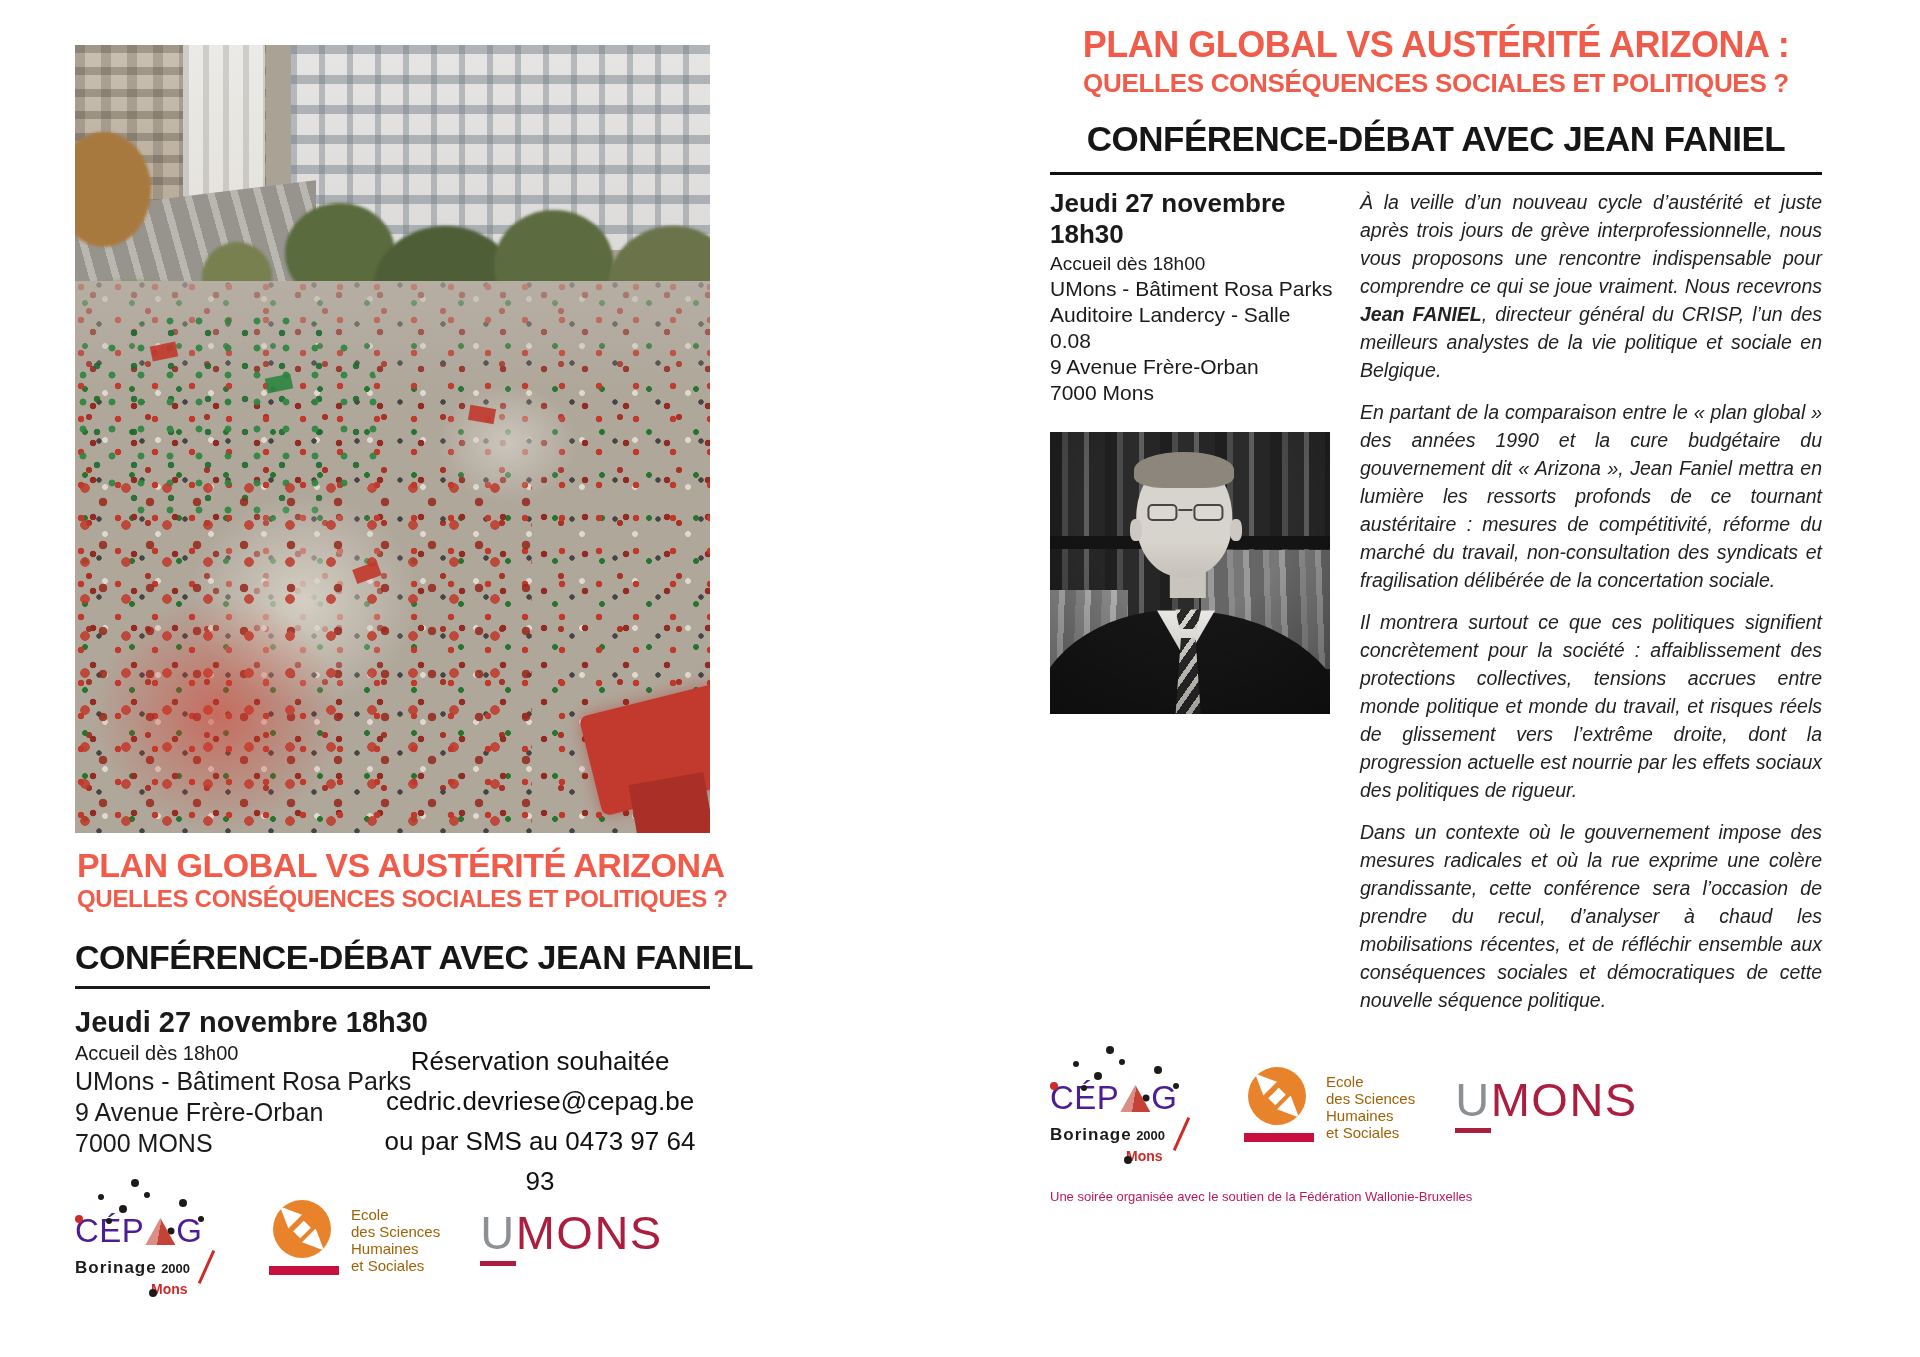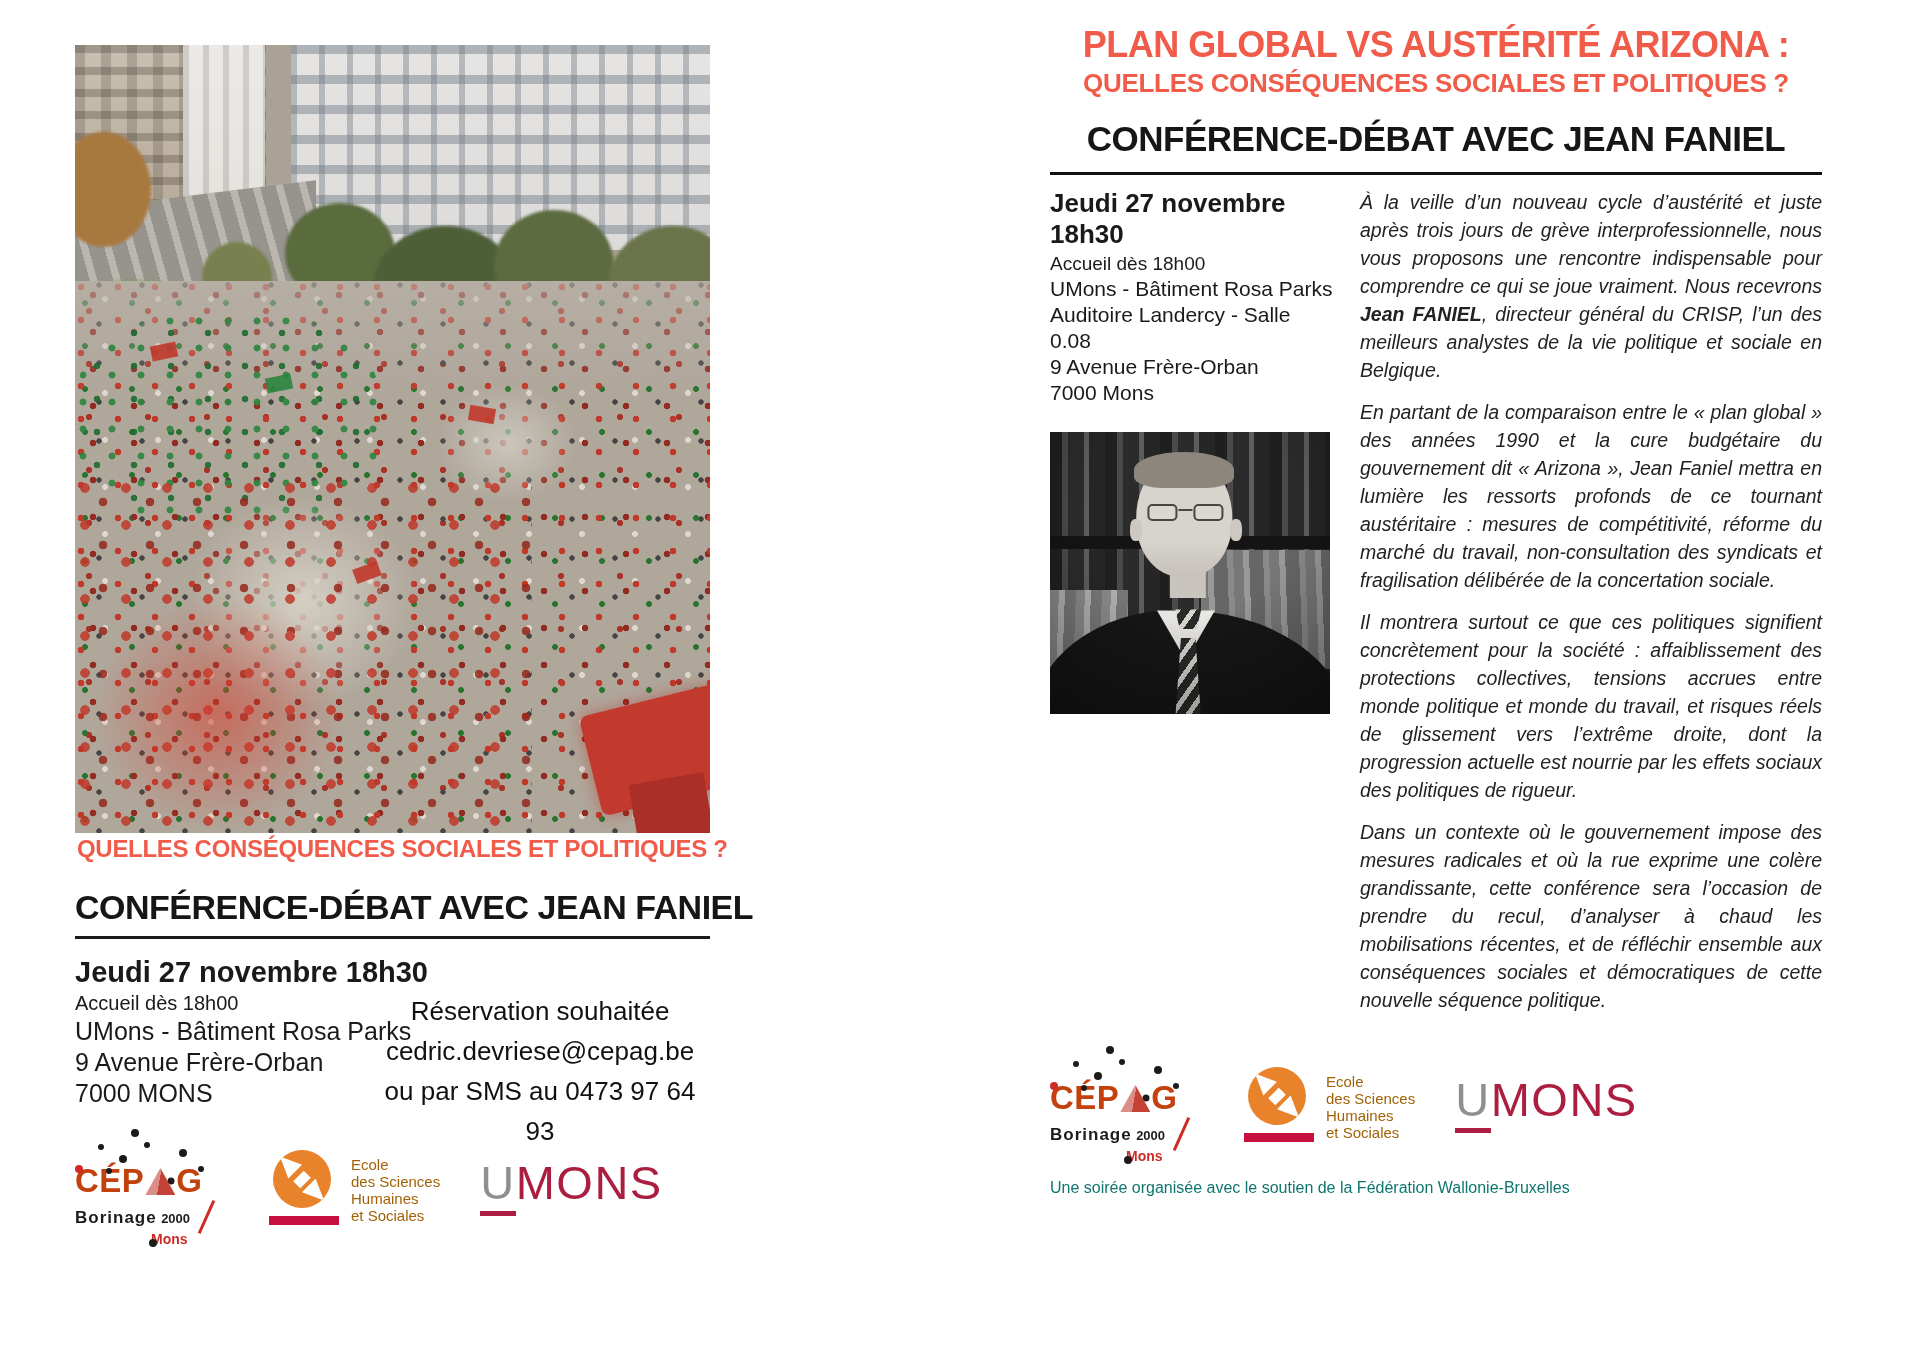--- a/index.html
+++ b/index.html
@@ -122,41 +122,41 @@
   .portrait::after{content:"";position:absolute;inset:0;background:radial-gradient(circle at 50% 28%, transparent 42%, rgba(0,0,0,.38));}
 
   
   .logos-row{display:flex;align-items:center;gap:40px;margin-top:20px;}
   .logo-cepag{position:relative;width:158px;height:120px;padding-top:40px;box-sizing:border-box;}
   .cp-dots{position:absolute;left:6px;top:2px;width:4px;height:4px;border-radius:50%;
     box-shadow:52px 2px 0 2px #1d1b1a, 18px 16px 0 1px #1d1b1a, 40px 28px 0 2px #1d1b1a,
                26px 40px 0 1px #1d1b1a, -4px 38px 0 2px #cf2b26, 64px 14px 0 1px #1d1b1a,
                100px 22px 0 2px #1d1b1a, 118px 38px 0 1px #1d1b1a, 88px 50px 0 1.5px #1d1b1a,
                70px 112px 0 2px #1d1b1a;}
-  .cp-word{display:flex;align-items:flex-end;font-size:33px;font-weight:700;color:#c2410c;letter-spacing:0.5px;line-height:28px;}
+  .cp-word{display:flex;align-items:flex-end;font-size:33px;font-weight:400;color:#4c1d95;letter-spacing:0.5px;line-height:28px;}
   .cp-tri{display:inline-block;width:30px;height:27px;margin:0 1px;
     background:linear-gradient(100deg,#db8e85 48%,#c44236 48%);clip-path:polygon(50% 0,0 100%,100% 100%);}
   .cp-sub{position:relative;margin-top:4px;font-weight:800;color:#1d1b1a;white-space:nowrap;}
   .cp-bor{font-size:17px;letter-spacing:1px;}
   .cp-2000{font-size:13px;font-weight:700;}
   .cp-slash{display:inline-block;width:3px;height:36px;background:#cf2b26;transform:rotate(24deg);margin-left:10px;vertical-align:-12px;}
   .cp-mons{color:#cf2b26;font-weight:700;font-size:14px;margin:-4px 0 0 76px;}
   .logo-eshs{display:flex;align-items:flex-start;gap:12px;}
   .es-circle{position:relative;width:58px;height:58px;border-radius:50%;background:#e8832c;overflow:hidden;}
   .es-t1{position:absolute;left:7px;top:7px;width:22px;height:22px;background:#fff;clip-path:polygon(0 0,100% 38%,38% 100%);}
   .es-t2{position:absolute;right:7px;bottom:7px;width:22px;height:22px;background:#fff;clip-path:polygon(100% 100%,0 62%,62% 0);}
   .es-s1{position:absolute;left:24px;top:22px;width:10px;height:15px;background:#fff;transform:rotate(45deg);}
   .es-bar{width:70px;height:9px;background:#c8103e;margin-top:8px;margin-left:-4px;}
   .es-text{color:#a16207;font-size:15px;line-height:17px;padding-top:6px;}
   .logo-umons{display:flex;align-items:baseline;letter-spacing:1.5px;font-size:47px;line-height:50px;}
   .um-u{display:inline-block;color:#8d9093;border-bottom:5px solid #ab1e3f;padding-bottom:3px;}
   .um-mons{color:#ab1e3f;}
   .logos-row.right-logos{margin-top:18px;}
 
-  .footer{margin-top:11px;font-size:16px;line-height:25px;color:#0f766e;}
+  .footer{margin-top:20px;font-size:13px;line-height:25px;color:#be185d;}
 </style>
 </head>
 <body>
 
 <div class="canvas">
 
   <section class="page page-left">
 
     <div class="photo">
       <div class="ph-bld-a"></div>
@@ -177,20 +177,21 @@
       <div class="ph-red"></div>
       <div class="ph-redglow"></div>
       <div class="flag" style="left:12%;top:38%;"></div>
       <div class="flag" style="left:62%;top:46%;transform:rotate(10deg);"></div>
       <div class="flag fg" style="left:30%;top:42%;"></div>
       <div class="flag" style="left:44%;top:66%;transform:rotate(-20deg);"></div>
       <div class="ph-awning"></div>
       <div class="ph-awning2"></div>
     </div>
 
+    <h1 class="lp-title accent">PLAN GLOBAL VS AUSTÉRITÉ ARIZONA</h1>
     <h2 class="lp-sub accent">QUELLES CONSÉQUENCES SOCIALES ET POLITIQUES ?</h2>
     <h3 class="conf">CONFÉRENCE-DÉBAT AVEC JEAN FANIEL</h3>
     <div class="rule"></div>
 
     <div class="lp-cols">
       <div>
         <div class="date-bold">Jeudi 27 novembre 18h30</div>
         <div class="welcome">Accueil dès 18h00</div>
         <div class="venue">UMons - Bâtiment Rosa Parks</div>
         <div class="venue">9 Avenue Frère-Orban</div>

